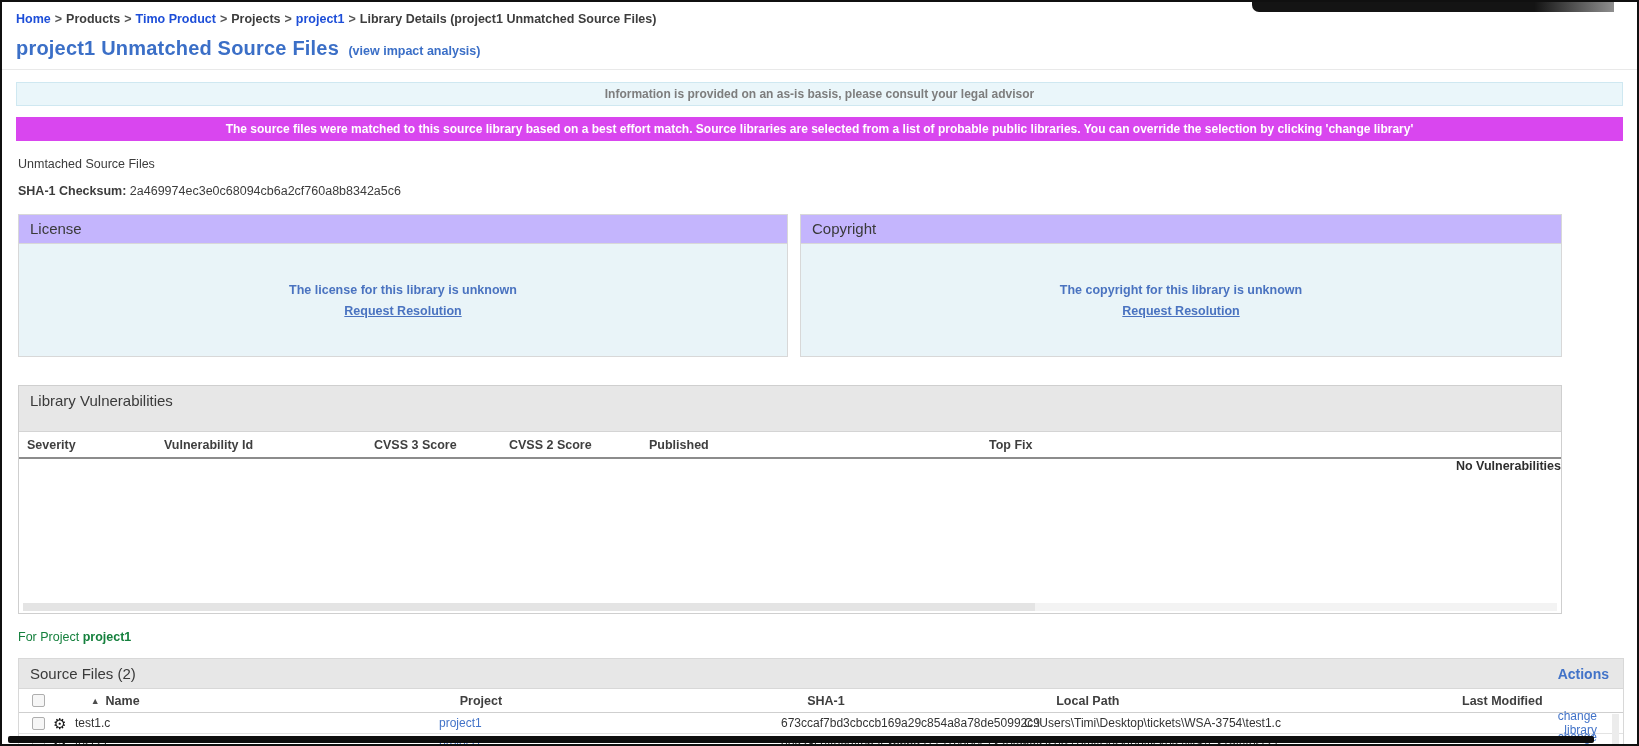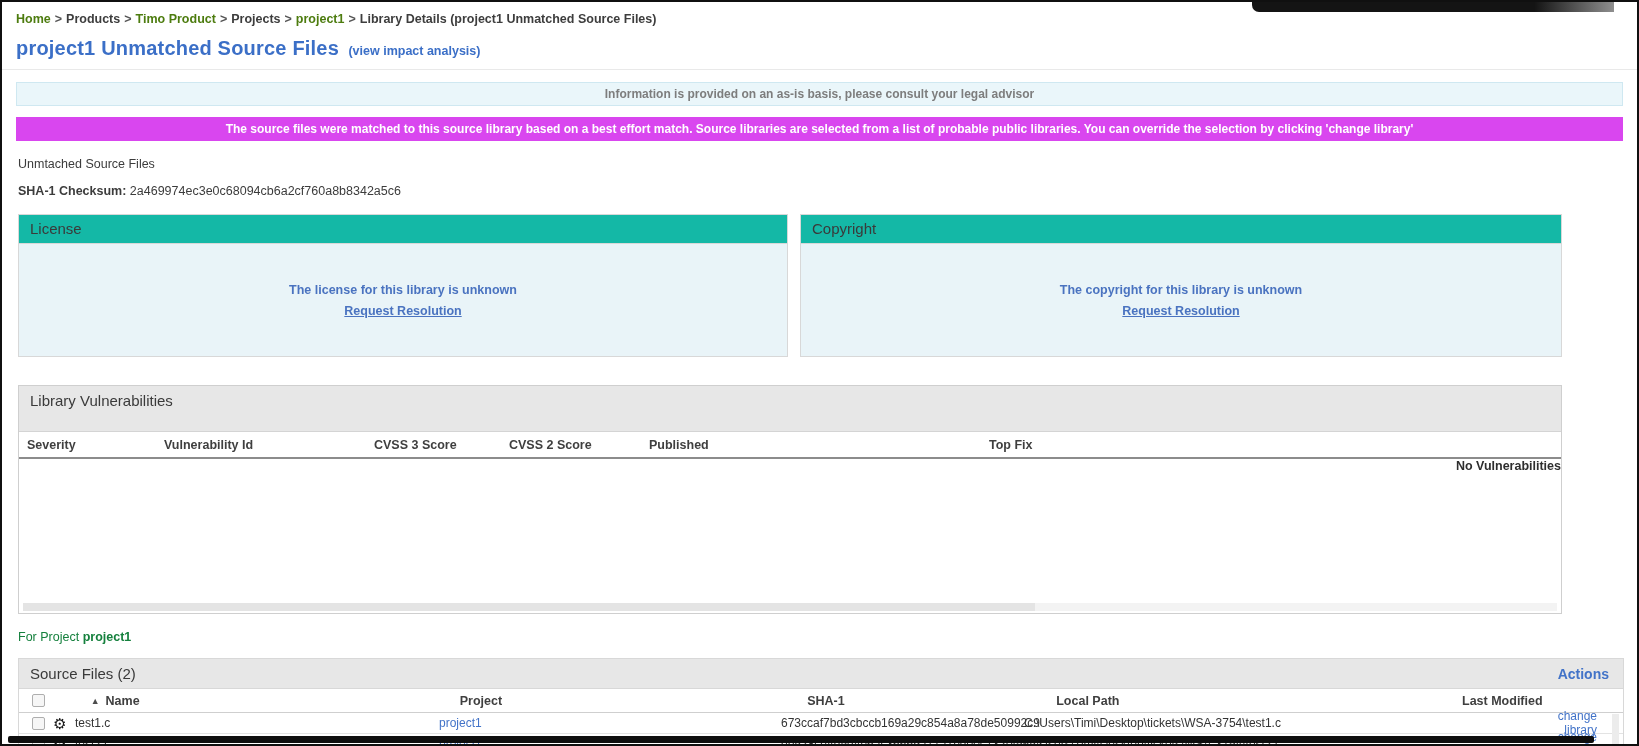--- a/index.html
+++ b/index.html
@@ -15,21 +15,21 @@
     background:linear-gradient(to right,#141414 78%,#8f8f8f);
     border-radius:0 0 0 7px; z-index:5;
   }
   
   .bottom-bar {
     position:absolute; bottom:1px; left:6px; width:1586px; height:7px;
     background:#0e0e0e; border-radius:2px; z-index:5;
   }
   .page-header { padding:10px 14px 9px 14px; border-bottom:1px solid #e9e9e9; }
   .breadcrumb { font-size:12.5px; font-weight:600; color:#3d3d3d; }
-  .breadcrumb a { color:#4d7c0f; text-decoration:none; cursor:pointer;text-align:center; }
+  .breadcrumb a { color:#1d4ed8; text-decoration:none; cursor:pointer;text-align:center; }
   .crumb-sep { color:#555; margin:0 4px; font-weight:600; }
   .title-row { margin-top:11px; }
   .page-title { display:inline; font-size:20px; font-weight:700; color:#3b6fc7; letter-spacing:.2px; }
   .impact-link { font-size:12.5px; font-weight:600; color:#3b6fc7; text-decoration:none; margin-left:5px; cursor:pointer; }
 
   .banner-info {
     margin:12px 14px 0; height:24px; line-height:22px;
     background:#eaf6fa; border:1px solid #cfe8f1;
     color:#7d7d7d; font-weight:700; font-size:12px; text-align:center;
   }
@@ -40,21 +40,21 @@
 
   .lib-name { margin:16px 16px 0; font-size:12.5px; color:#3c3c3c; }
   .sha-line { margin:13px 16px 0; font-size:12.5px; color:#3c3c3c; }
   .sha-line .lbl { font-weight:700; }
 
   .panels-row { display:flex; gap:12px; margin:16px 0 0 16px; }
   .panel { border:1px solid #d8d8d8; background:#fff; }
   .panel.license { width:770px; }
   .panel.copyright { width:762px; }
   .panel-header {
-    background:#14b8a6; border-bottom:1px solid #d8d8d8;
+    background:#c4b5fd; border-bottom:1px solid #d8d8d8;
     padding:5px 11px; font-size:15px; color:#3a3a3a; height:29px;
   }
   .panel-body {
     background:#e9f4f8; height:112px;
     display:flex; flex-direction:column; justify-content:center; align-items:center;
     font-size:12.5px; color:#4a73c0; font-weight:600;
   }
   .request-link { margin-top:7px; font-weight:700; text-decoration:underline; color:#4a73c0; cursor:pointer; }
 
   .vuln-panel { margin:28px 0 0 16px; width:1544px; border:1px solid #cfcfcf; background:#fff; }

